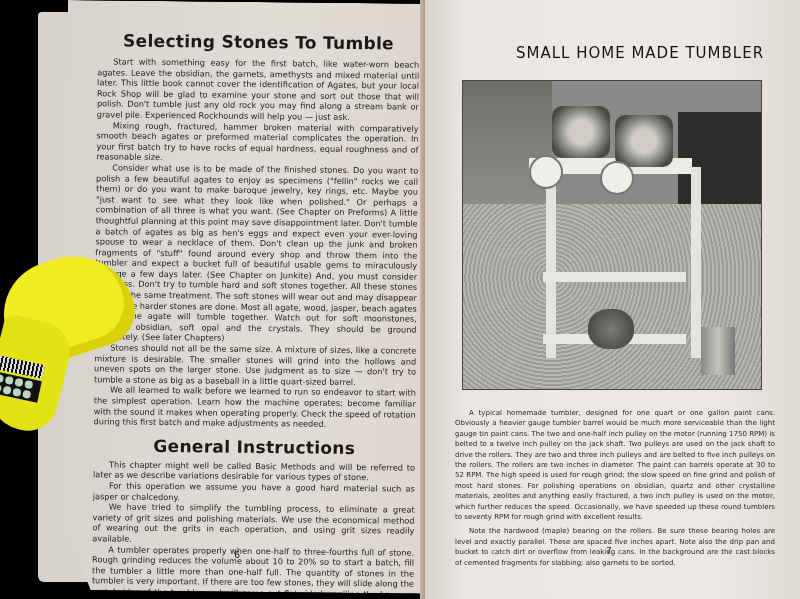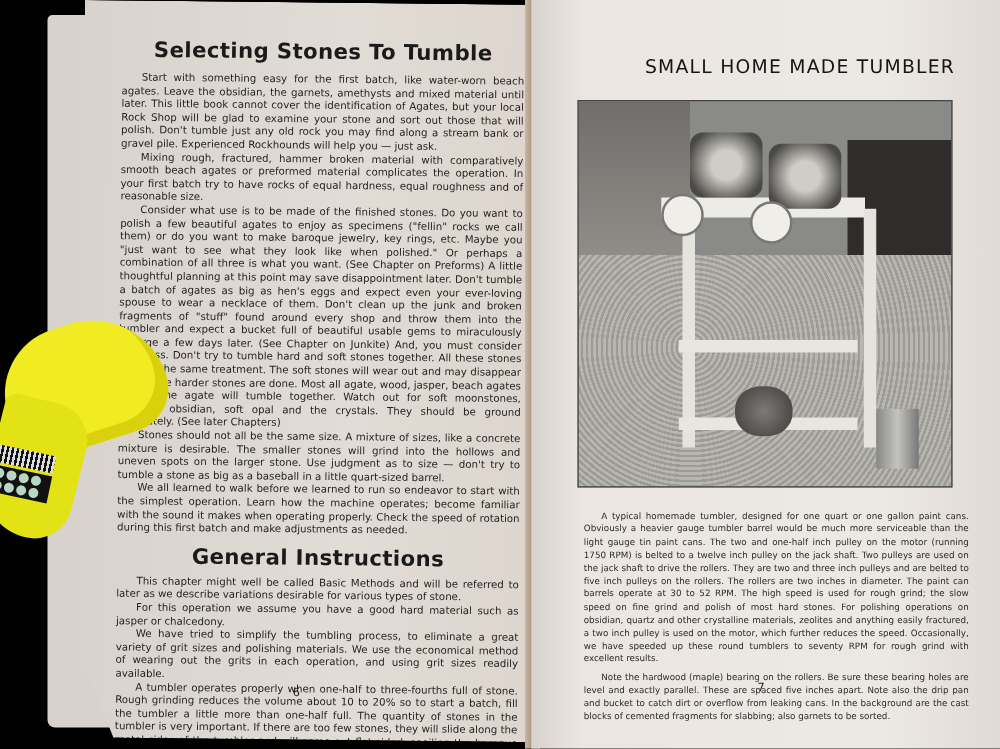--- a/index.html
+++ b/index.html
@@ -32,21 +32,21 @@
            border-left:10px solid #e5e3de; border-right:10px solid #e5e3de; }
   .crossbar { position:absolute; left:27%; width:48%; height:10px; background:#e8e6e1; }
   .table-top { position:absolute; left:22%; top:25%; width:55%; height:16px; background:#ecebe6; }
   .can { position:absolute; width:58px; height:52px; border-radius:10px;
          background:radial-gradient(circle,#cfcdc6 30%,#4a4946 80%); }
   .pulley { position:absolute; width:30px; height:30px; border-radius:50%; background:#efeee9; border:2px solid #777; }
   .motor { position:absolute; left:42%; top:74%; width:46px; height:40px; border-radius:45%;
            background:radial-gradient(circle,#7c7b77,#3c3b39); }
   .bucket { position:absolute; left:80%; top:80%; width:34px; height:48px; background:linear-gradient(90deg,#888,#c4c3be,#777); }
   .caption { position:absolute; left:30px; top:408px; width:320px; }
-  .cap { font-size:7px; line-height:10.4px; color:#2a2a2a; text-align:justify; margin:0 0 4px 12px; text-indent:14px; }
+  .cap { font-size:7px; line-height:10.4px; color:#2a2a2a; text-align:justify; margin:0 0 4px 0; text-indent:14px; }
   
   .clip { position:absolute; left:-8px; top:250px; width:150px; height:190px; }
   .clip-top { position:absolute; left:10px; top:8px; width:130px; height:98px; background:#f1ec21;
               border-radius:60px 70px 40px 30px; transform:rotate(-18deg); box-shadow:inset -8px -10px 0 #d8d10b; }
   .clip-body { position:absolute; left:0; top:70px; width:72px; height:110px; background:#e3e214;
                border-radius:10px 30px 30px 40px; transform:rotate(14deg); }
   .clip-stripe { position:absolute; left:4px; top:110px; width:48px; height:14px;
                  background:repeating-linear-gradient(90deg,#111 0 2px,#ddd 2px 4px); transform:rotate(12deg); }
   .clip-dots { position:absolute; left:0; top:126px; width:48px; height:22px; background:#111;
                transform:rotate(12deg); display:flex; flex-wrap:wrap; gap:2px; padding:2px; box-sizing:border-box; }

